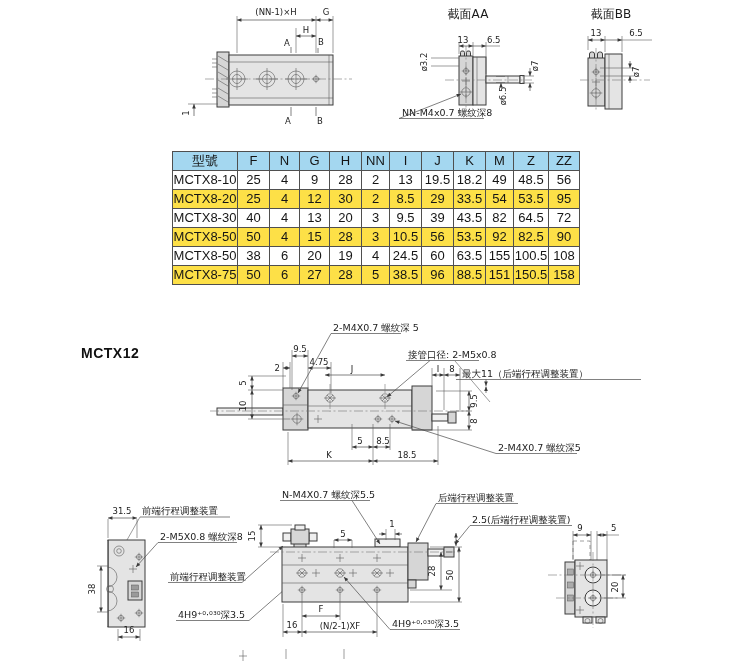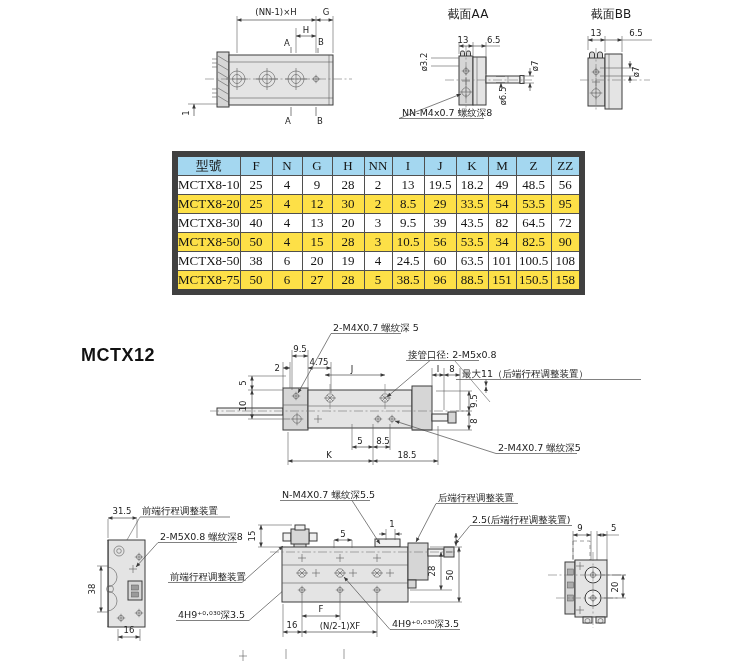--- a/index.html
+++ b/index.html
@@ -12,27 +12,27 @@
   .ol{fill:none;stroke:#3c3c3c;stroke-width:1;}
   .thin{fill:none;stroke:#5a5a5a;stroke-width:0.6;}
   .dim{fill:none;stroke:#4a4a4a;stroke-width:0.7;}
   .cl{fill:none;stroke:#777;stroke-width:0.6;stroke-dasharray:9 2.5 2 2.5;}
   .dash{fill:none;stroke:#888;stroke-width:0.8;stroke-dasharray:4 3;}
   text.d{font:8.5px "DejaVu Sans",sans-serif;fill:#222;}
   text.n{font:9.5px "DejaVu Sans",sans-serif;fill:#222;}
   text.t{font:12px "DejaVu Sans",sans-serif;fill:#1a1a1a;}
   
   .spec-table{position:absolute;left:172px;top:151px;border-collapse:collapse;table-layout:fixed;
-    font-family:Liberation Serif, serif;font-size:13px;color:#151515;border:6px solid #404040;}
+    font-family:Liberation Sans, sans-serif;font-size:13px;color:#151515;border:1px solid #404040;}
   .spec-table th,.spec-table td{border:1px solid #4f4f4f;text-align:center;height:18px;line-height:18px;
     padding:0;font-weight:normal;white-space:nowrap;overflow:hidden;}
   .spec-table thead tr{background:#a4d7f0;}
   .spec-table tr.alt{background:#fde047;}
   
-  .series-heading{position:absolute;left:81px;top:345px;font-size:18px;font-weight:bold;color:#111;letter-spacing:0.5px;}
+  .series-heading{position:absolute;left:81px;top:345px;font-size:14px;font-weight:bold;color:#111;letter-spacing:0.5px;}
 </style>
 </head>
 <body>
 
 <svg id="draw-layer" width="750" height="664" viewBox="0 0 750 664">
   <defs>
     <marker id="ar" viewBox="0 0 8 8" refX="7.6" refY="4" markerWidth="7" markerHeight="7" orient="auto-start-reverse">
       <path d="M0.4,1 L7.6,4 L0.4,7 Z" fill="#3a3a3a"></path>
     </marker>
     <g id="holeL">
@@ -505,35 +505,35 @@
       <tr class="alt">
         <td>MCTX8-50</td>
         <td>50</td>
         <td>4</td>
         <td>15</td>
         <td>28</td>
         <td>3</td>
         <td>10.5</td>
         <td>56</td>
         <td>53.5</td>
-        <td>34</td>
+        <td>92</td>
         <td>82.5</td>
         <td>90</td>
       </tr>
       <tr>
         <td>MCTX8-50</td>
         <td>38</td>
         <td>6</td>
         <td>20</td>
         <td>19</td>
         <td>4</td>
         <td>24.5</td>
         <td>60</td>
         <td>63.5</td>
-        <td>101</td>
+        <td>155</td>
         <td>100.5</td>
         <td>108</td>
       </tr>
       <tr class="alt">
         <td>MCTX8-75</td>
         <td>50</td>
         <td>6</td>
         <td>27</td>
         <td>28</td>
         <td>5</td>

